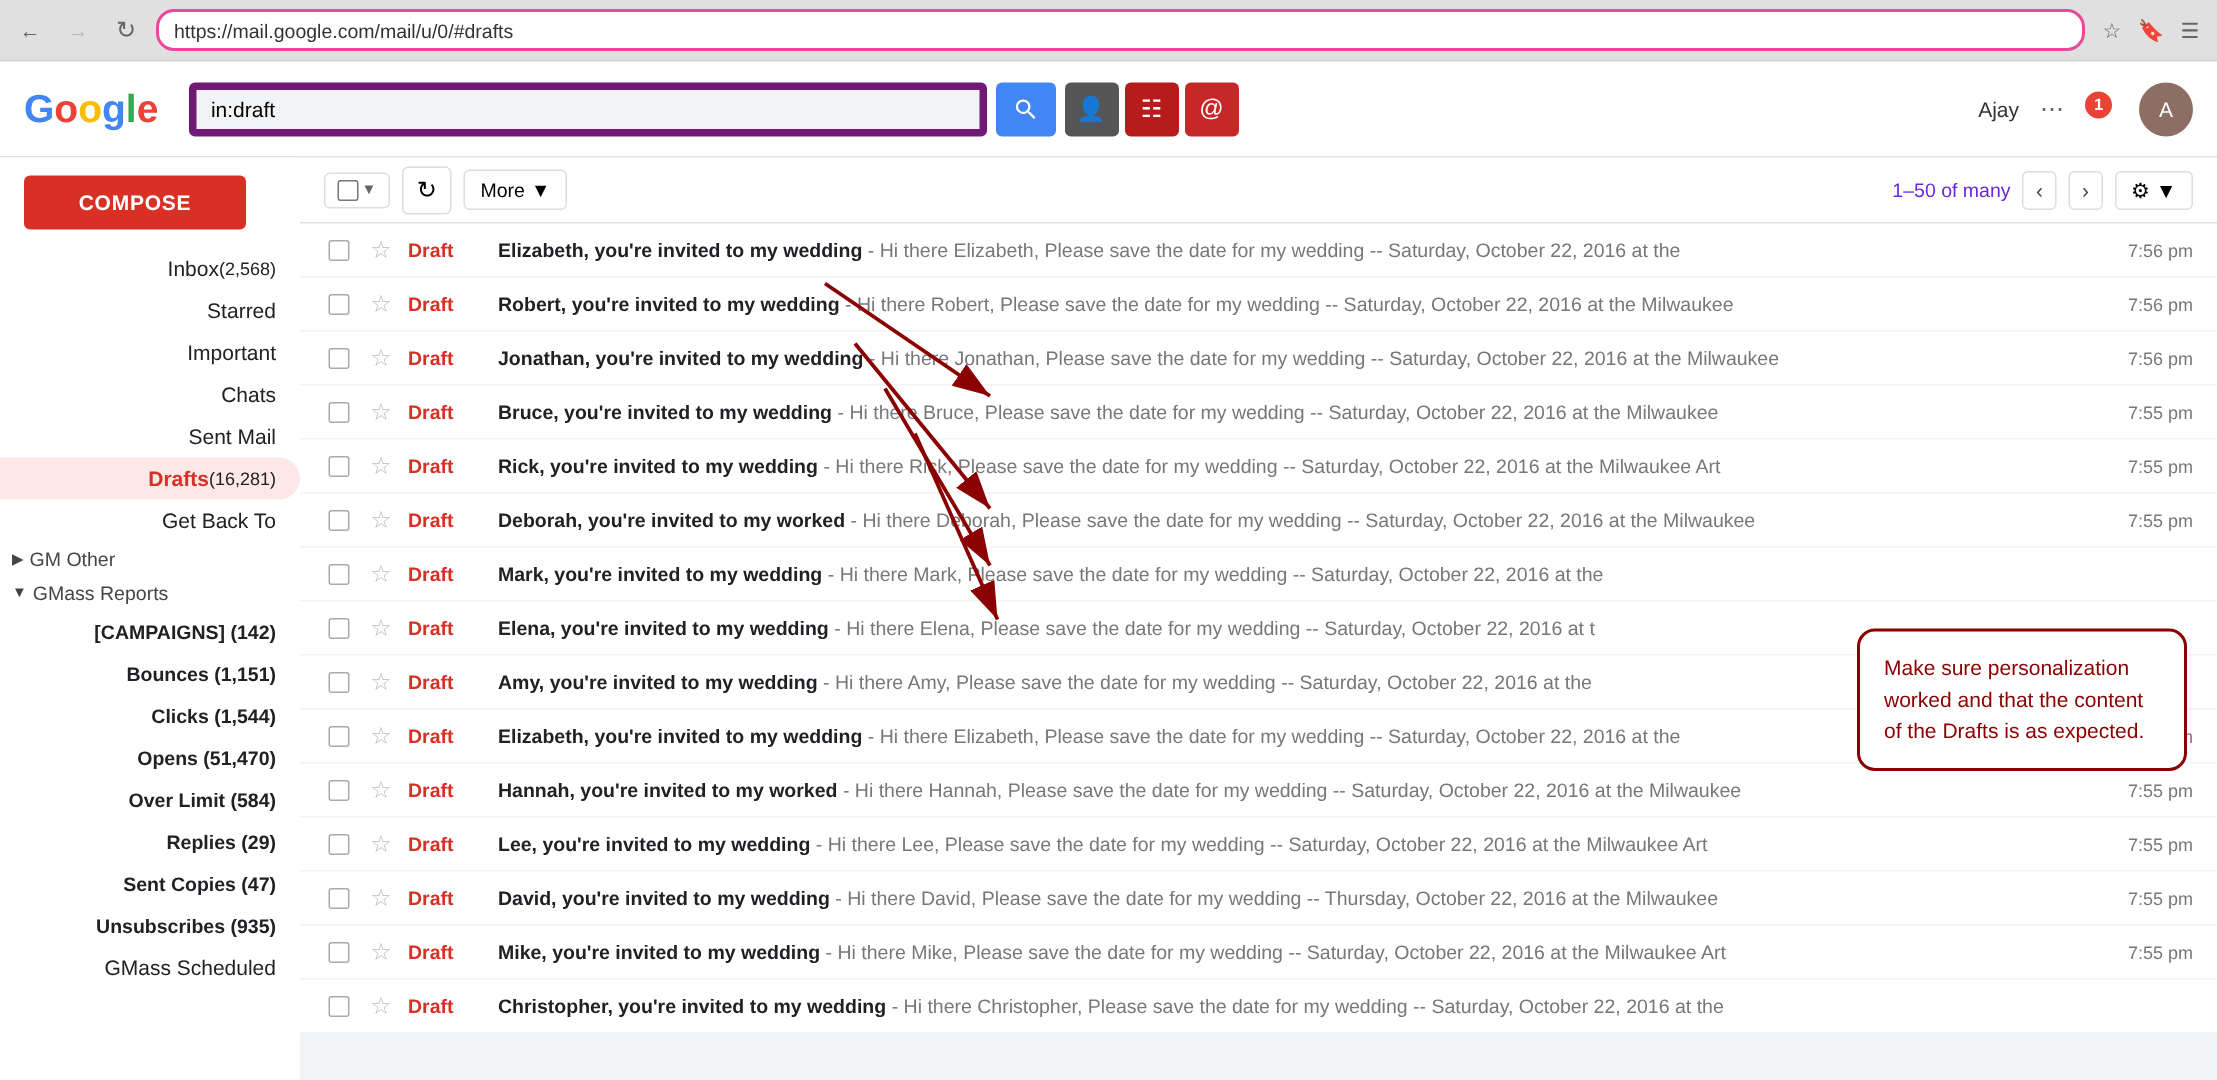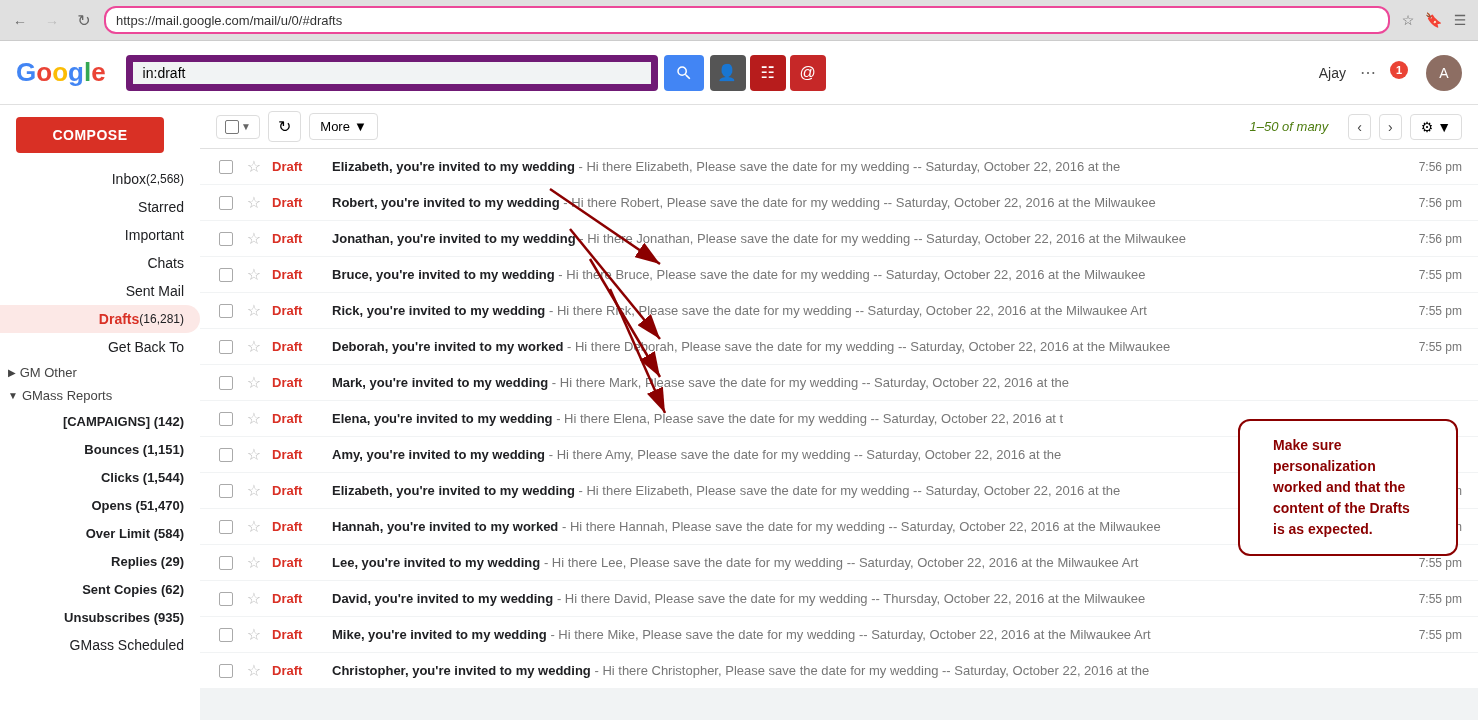--- a/index.html
+++ b/index.html
@@ -19,21 +19,21 @@
     
     .gmail-header { display: flex; align-items: center; padding: 8px 16px; background: white; border-bottom: 1px solid #e0e0e0; height: 64px; }
     .google-logo { display: flex; align-items: center; margin-right: 20px; }
     .google-logo span { font-size: 26px; font-weight: bold; }
     .g-blue { color: #4285f4; }
     .g-red { color: #ea4335; }
     .g-yellow { color: #fbbc05; }
     .g-green { color: #34a853; }
 
     .search-bar { display: flex; align-items: center; gap: 6px; flex: 1; max-width: 700px; }
-    .search-input-wrapper { flex: 1; display: flex; align-items: center; background: #f1f3f4; border: 7px solid #701a75; border-radius: 4px; height: 36px; padding: 0 10px; justify-content: flex-end; }
+    .search-input-wrapper { flex: 1; display: flex; align-items: center; background: #f1f3f4; border: 5px solid #701a75; border-radius: 4px; height: 36px; padding: 0 10px; justify-content: flex-end; }
     .search-input { border: none; background: transparent; outline: none; flex: 1; font-size: 14px; }
     .search-btn { background: #4285f4; border: none; width: 40px; height: 36px; border-radius: 4px; cursor: pointer; display: flex; align-items: center; justify-content: center; }
     .search-btn svg { fill: white; }
     .search-extra-btns { display: flex; gap: 4px; }
     .search-extra-btn { width: 36px; height: 36px; border-radius: 4px; border: none; cursor: pointer; display: flex; align-items: center; justify-content: center; font-size: 16px; }
     .btn-dark { background: #555; color: white; }
     .btn-red-grid { background: #b71c1c; color: white; }
     .btn-red-at { background: #c62828; color: white; }
 
     .header-right { margin-left: auto; display: flex; align-items: center; gap: 12px; }
@@ -60,21 +60,21 @@
     .sub-item .sidebar-label { font-size: 13px; font-weight: 600; padding-left: 24px; }
 
     
     .toolbar { display: flex; align-items: center; padding: 4px 16px; background: white; border-bottom: 1px solid #e0e0e0; height: 44px; gap: 8px; }
     .checkbox-btn { display: flex; align-items: center; gap: 2px; border: 1px solid #ddd; border-radius: 4px; padding: 4px 8px; cursor: pointer; background: white; }
     .checkbox-square { width: 14px; height: 14px; border: 1px solid #777; border-radius: 2px; }
     .dropdown-arrow { font-size: 10px; color: #666; }
     .toolbar-btn { border: 1px solid #ddd; border-radius: 4px; padding: 5px 10px; cursor: pointer; background: white; font-size: 13px; display: flex; align-items: center; gap: 4px; }
     .refresh-btn { border: 1px solid #ddd; border-radius: 4px; padding: 5px 9px; cursor: pointer; background: white; font-size: 16px; }
     .toolbar-spacer { flex: 1; }
-    .pagination-info { font-size: 13px; color: #4d7c0f; margin-right: 12px; font-style: italic; }
+    .pagination-info { font-size: 13px; color: #6d28d9; margin-right: 0; }
     .pagination-btn { border: 1px solid #ddd; border-radius: 4px; padding: 4px 8px; cursor: pointer; background: white; font-size: 14px; color: #444; }
     .settings-btn { border: 1px solid #ddd; border-radius: 4px; padding: 4px 10px; cursor: pointer; background: white; font-size: 14px; }
 
     
     .email-list { flex: 1; background: white; overflow-y: auto; }
     .email-row { display: flex; align-items: center; padding: 0 16px; height: 36px; border-bottom: 1px solid #f1f3f4; cursor: pointer; }
     .email-checkbox { width: 20px; height: 20px; display: flex; align-items: center; justify-content: center; margin-right: 8px; flex-shrink: 0; }
     .email-star { width: 20px; height: 20px; display: flex; align-items: center; justify-content: center; margin-right: 8px; flex-shrink: 0; color: #bbb; font-size: 16px; }
     .email-draft-label { color: #d93025; font-weight: bold; width: 60px; flex-shrink: 0; font-size: 13px; }
     .email-subject { flex: 1; font-size: 13px; color: #202124; white-space: nowrap; overflow: hidden; text-overflow: ellipsis; }
@@ -87,25 +87,25 @@
     .content-area { flex: 1; display: flex; flex-direction: column; overflow: hidden; }
 
     
     .annotation-box {
       position: absolute;
       right: 20px;
       top: 270px;
       background: white;
       border: 2px solid #8b0000;
       border-radius: 12px;
-      padding: 14px 33px;
+      padding: 14px 16px;
       width: 220px;
       font-size: 14px;
       color: #8b0000;
-      font-weight: bold;
+      font-weight: normal;
       line-height: 1.5;
       z-index: 100;
       pointer-events: none;
     }
 
     
     .arrows-svg {
       position: absolute;
       top: 0;
       left: 0;
@@ -214,21 +214,21 @@
     <div class="sidebar-item sub-item">
       <span class="sidebar-label">Opens (51,470)</span>
     </div>
     <div class="sidebar-item sub-item">
       <span class="sidebar-label">Over Limit (584)</span>
     </div>
     <div class="sidebar-item sub-item">
       <span class="sidebar-label">Replies (29)</span>
     </div>
     <div class="sidebar-item sub-item">
-      <span class="sidebar-label">Sent Copies (62)</span>
+      <span class="sidebar-label">Sent Copies (47)</span>
     </div>
     <div class="sidebar-item sub-item">
       <span class="sidebar-label">Unsubscribes (935)</span>
     </div>
     <div class="sidebar-item">
       <span class="sidebar-label">GMass Scheduled</span>
     </div>
   </div>
 
   <div class="content-area">

